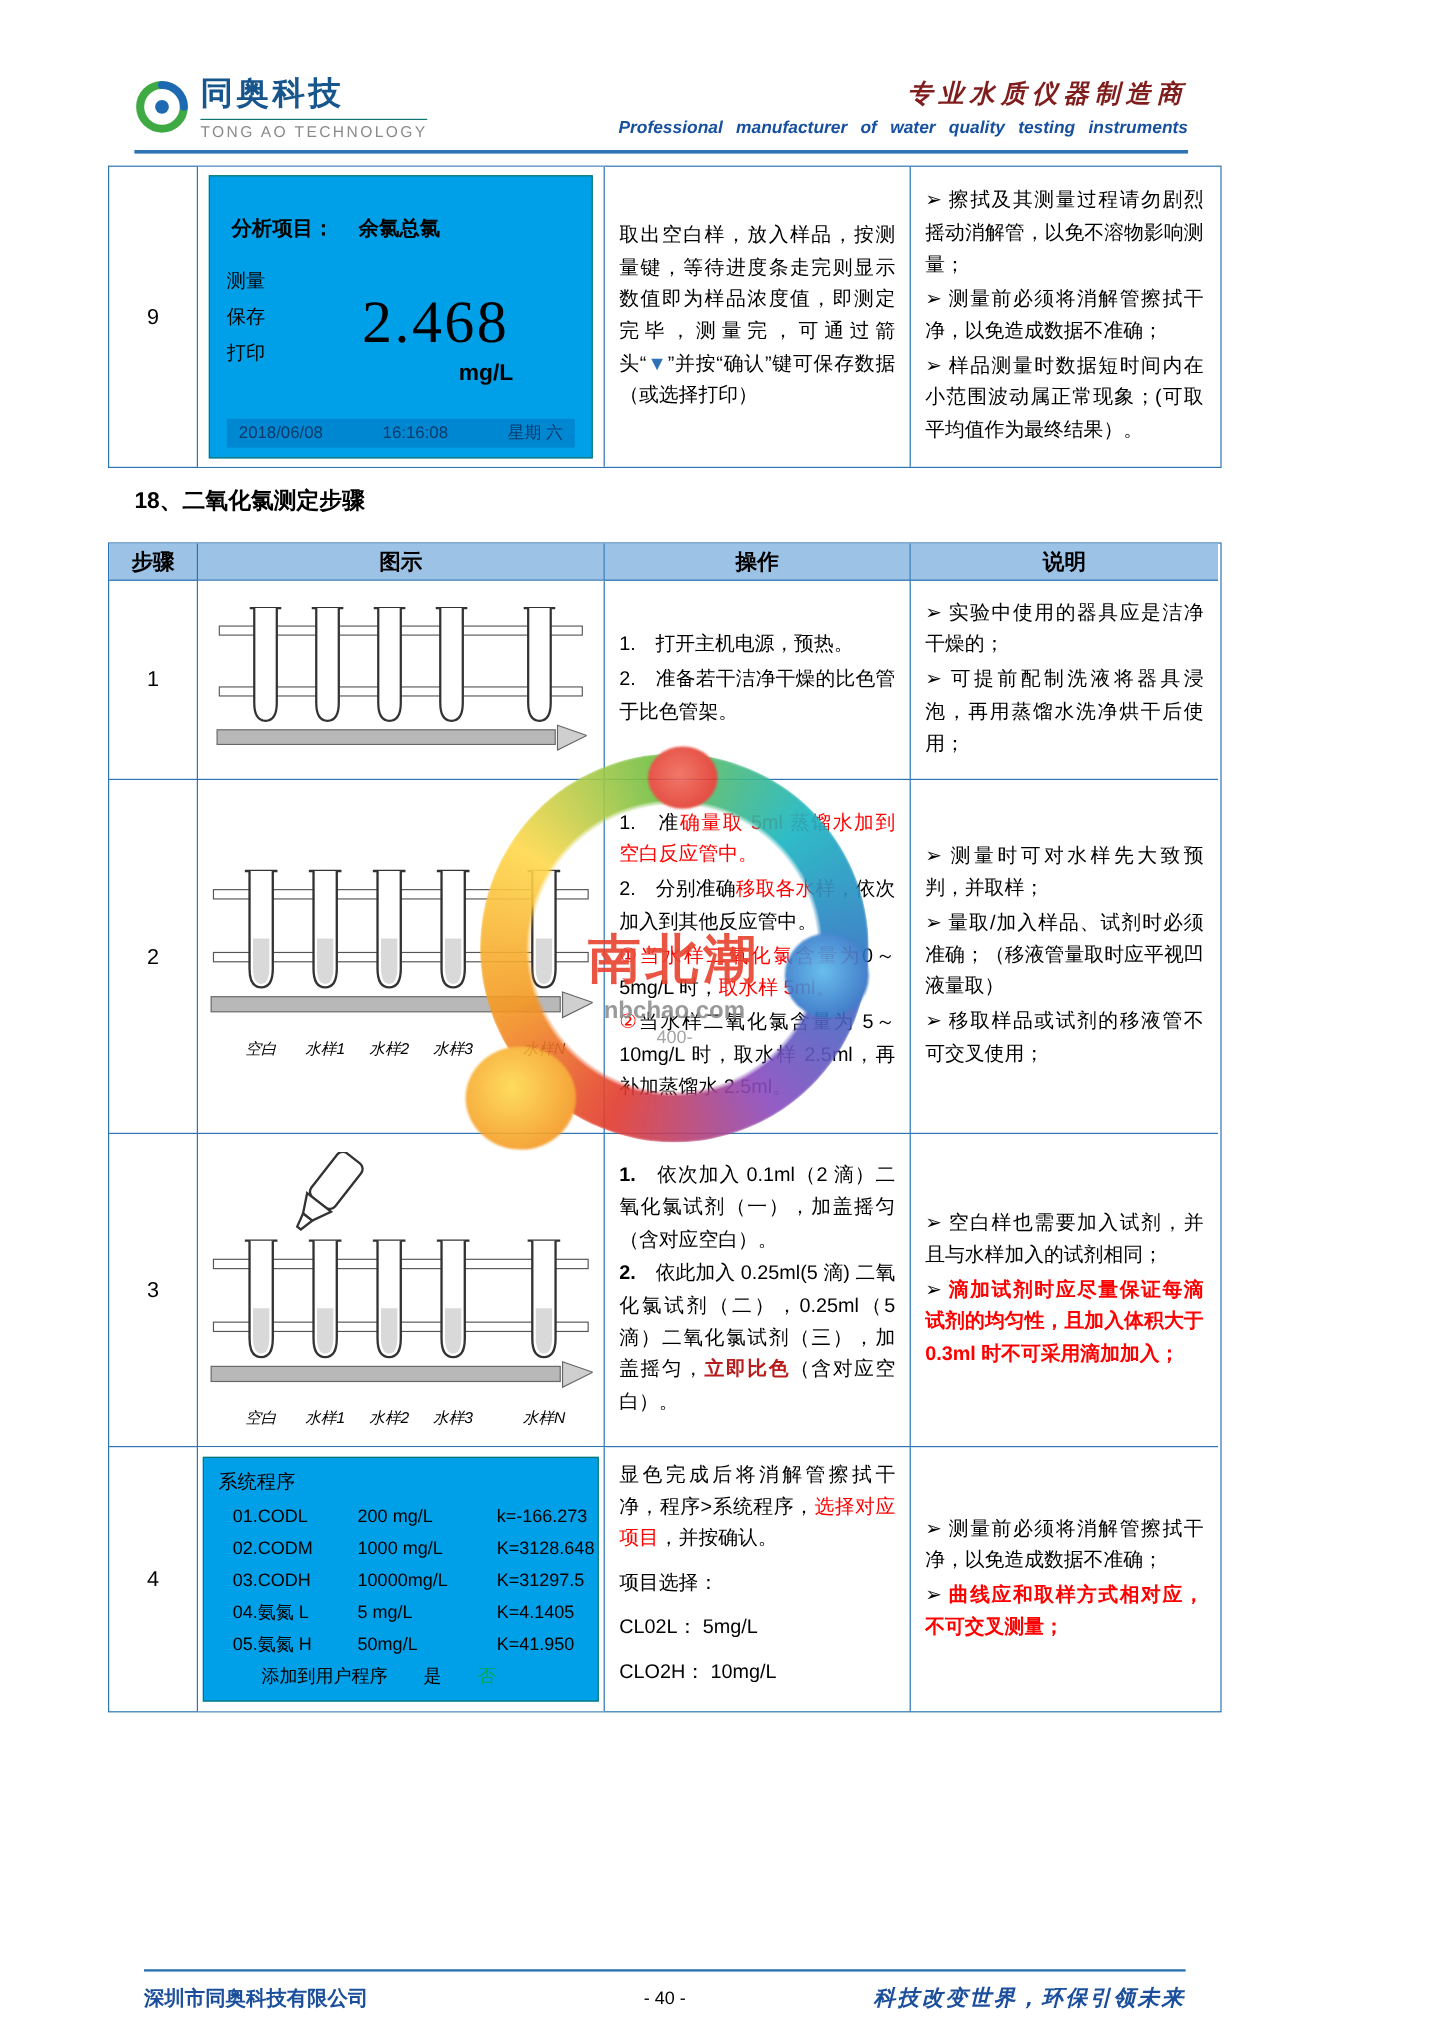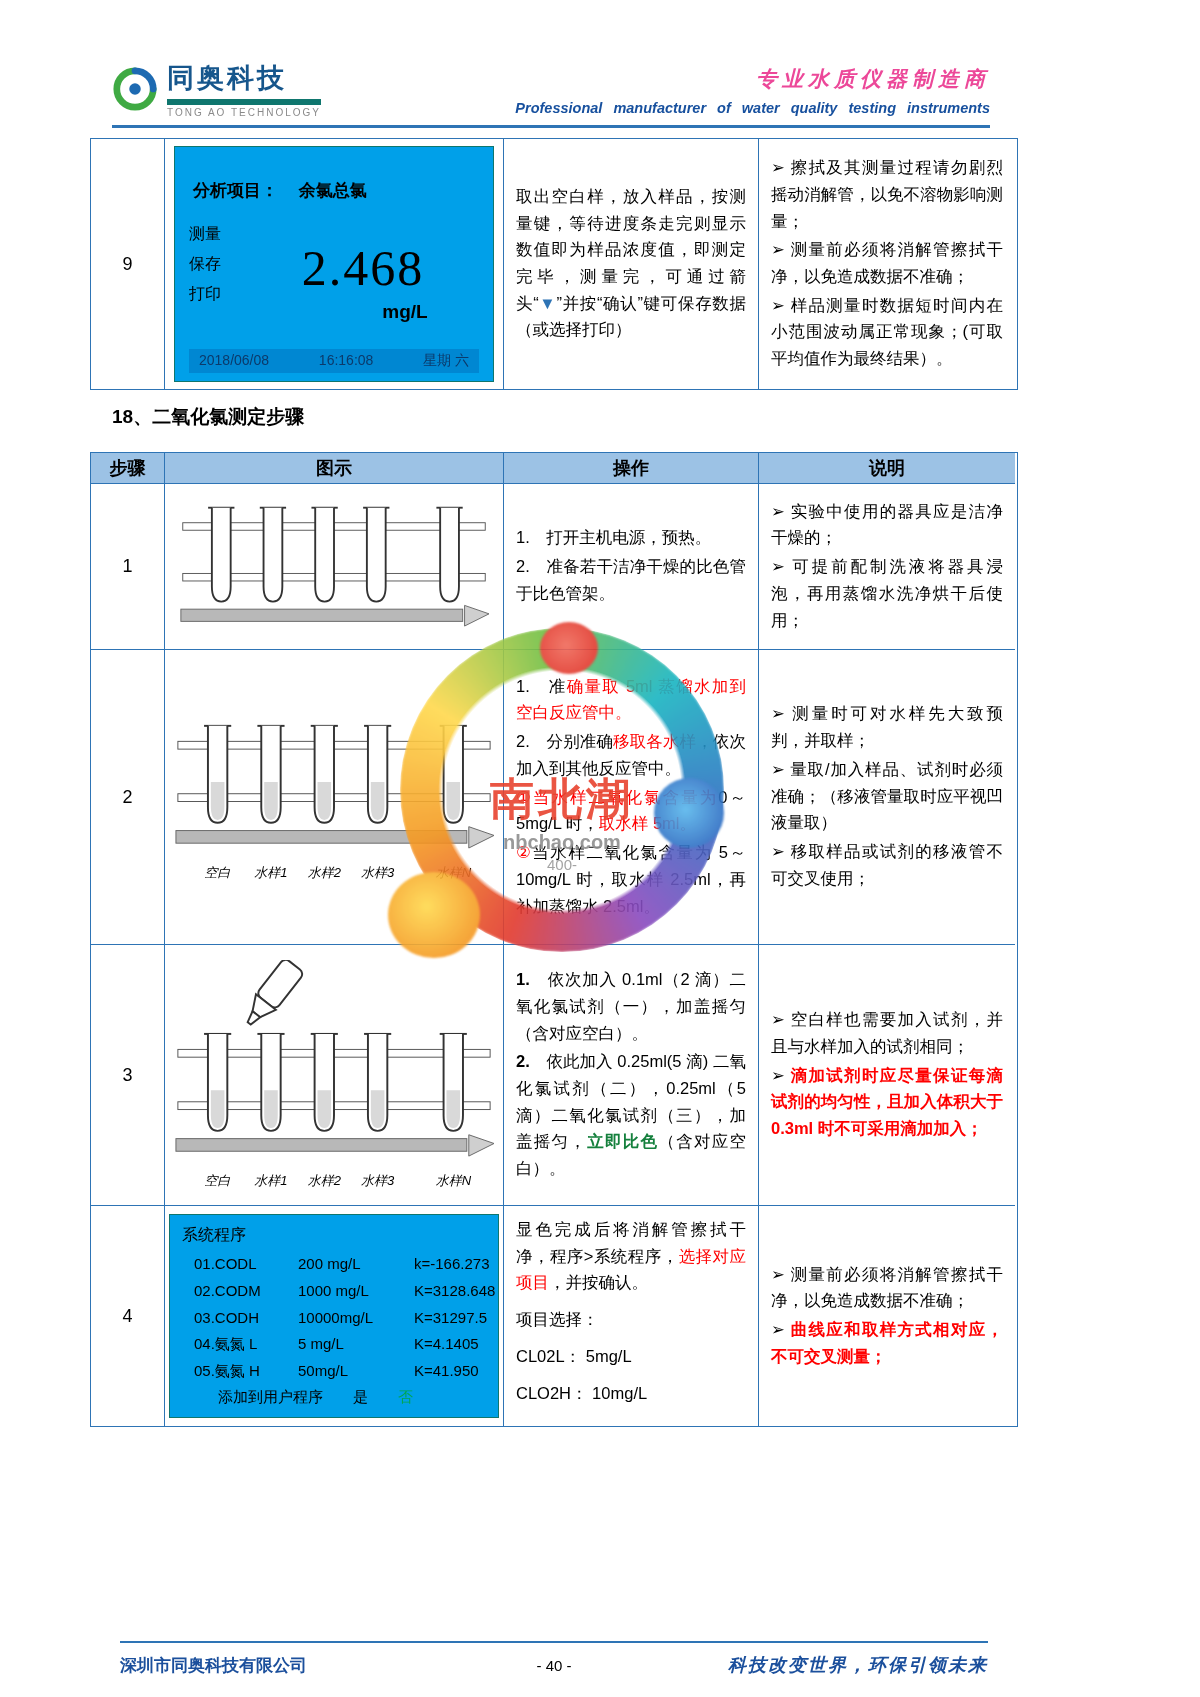--- a/index.html
+++ b/index.html
@@ -4,23 +4,23 @@
 <style>
   * { margin:0; padding:0; box-sizing:border-box; }
   html,body { background:#ffffff; }
   body { width:1200px; font-family:"Liberation Sans","DejaVu Sans",sans-serif; color:#000; }
   .page { position:relative; width:1100px; height:1697px; background:#fff; overflow:hidden; }
 
   
   .hdr { position:absolute; top:60px; left:112px; width:878px; display:flex; justify-content:space-between; align-items:flex-end; }
   .logo { display:flex; align-items:center; gap:9px; }
   .logo-title { font-size:27px; font-weight:bold; color:#16568c; letter-spacing:3px; }
-  .logo-sub { font-size:10px; color:#8a8a8a; letter-spacing:2px; margin-top:3px; border-top:6px solid #0f766e; padding-top:2px; }
+  .logo-sub { font-size:13px; color:#8a8a8a; letter-spacing:2px; margin-top:3px; border-top:1px solid #0f766e; padding-top:2px; }
   .tags { text-align:right; padding-bottom:2px; }
-  .tag-cn { color:#ec4899; font-weight:bold; font-style:italic; font-size:21px; letter-spacing:5px; font-family:"Liberation Serif","DejaVu Serif",serif; }
+  .tag-cn { color:#7f1d1d; font-weight:bold; font-style:italic; font-size:21px; letter-spacing:5px; font-family:"Liberation Serif","DejaVu Serif",serif; }
   .tag-en { color:#17509e; font-weight:bold; font-style:italic; font-size:14.5px; margin-top:7px; word-spacing:7px; }
   .hdr-rule { position:absolute; top:125px; left:112px; width:878px; height:3px; background:#2e74b5; }
 
   
   .tbl { position:absolute; left:90px; width:928px; border:1px solid #2e74b5; background:#fff; }
   .trow { display:flex; }
   .trow > div { border-right:1px solid #2e74b5; border-bottom:1px solid #2e74b5; flex:none; }
   .trow > div:last-child { border-right:none; }
   .tbl .trow:last-child > div { border-bottom:none; }
   .w1{width:74px;} .w2{width:339px;} .w3{width:255px;} .w4{width:256px;}
@@ -278,21 +278,21 @@
             <span class="tl0">空白</span>
             <span class="tl1">水样1</span>
             <span class="tl2">水样2</span>
             <span class="tl3">水样3</span>
             <span class="tl4">水样N</span>
           </div>
         </div>
       </div>
       <div class="w3 c-txt">
           <div class="par"><span style="font-weight: bold;">1.</span><span>　依次加入 0.1ml（2 滴）二氧化氯试剂（一），加盖摇匀（含对应空白）。</span></div>
-          <div class="par"><span style="font-weight: bold;">2.</span><span>　依此加入 0.25ml(5 滴) 二氧化氯试剂（二），0.25ml（5 滴）二氧化氯试剂（三），加盖摇匀，</span><span style="color: #15803d; font-weight: bold;">立即比色</span><span>（含对应空白）。</span></div>
+          <div class="par"><span style="font-weight: bold;">2.</span><span>　依此加入 0.25ml(5 滴) 二氧化氯试剂（二），0.25ml（5 滴）二氧化氯试剂（三），加盖摇匀，</span><span style="color: #b91c1c; font-weight: bold;">立即比色</span><span>（含对应空白）。</span></div>
         </div>
       <div class="w4 c-txt">
           <div class="par"><span>➢ 空白样也需要加入试剂，并且与水样加入的试剂相同；</span></div>
           <div class="par"><span>➢ </span><span style="color: rgb(255, 0, 0); font-weight: bold;">滴加试剂时应尽量保证每滴试剂的均匀性，且加入体积大于 0.3ml 时不可采用滴加加入；</span></div>
         </div>
     </div>
 
     <div class="trow r4">
       <div class="w1 c-step">4</div>
       <div class="w2 c-img">

